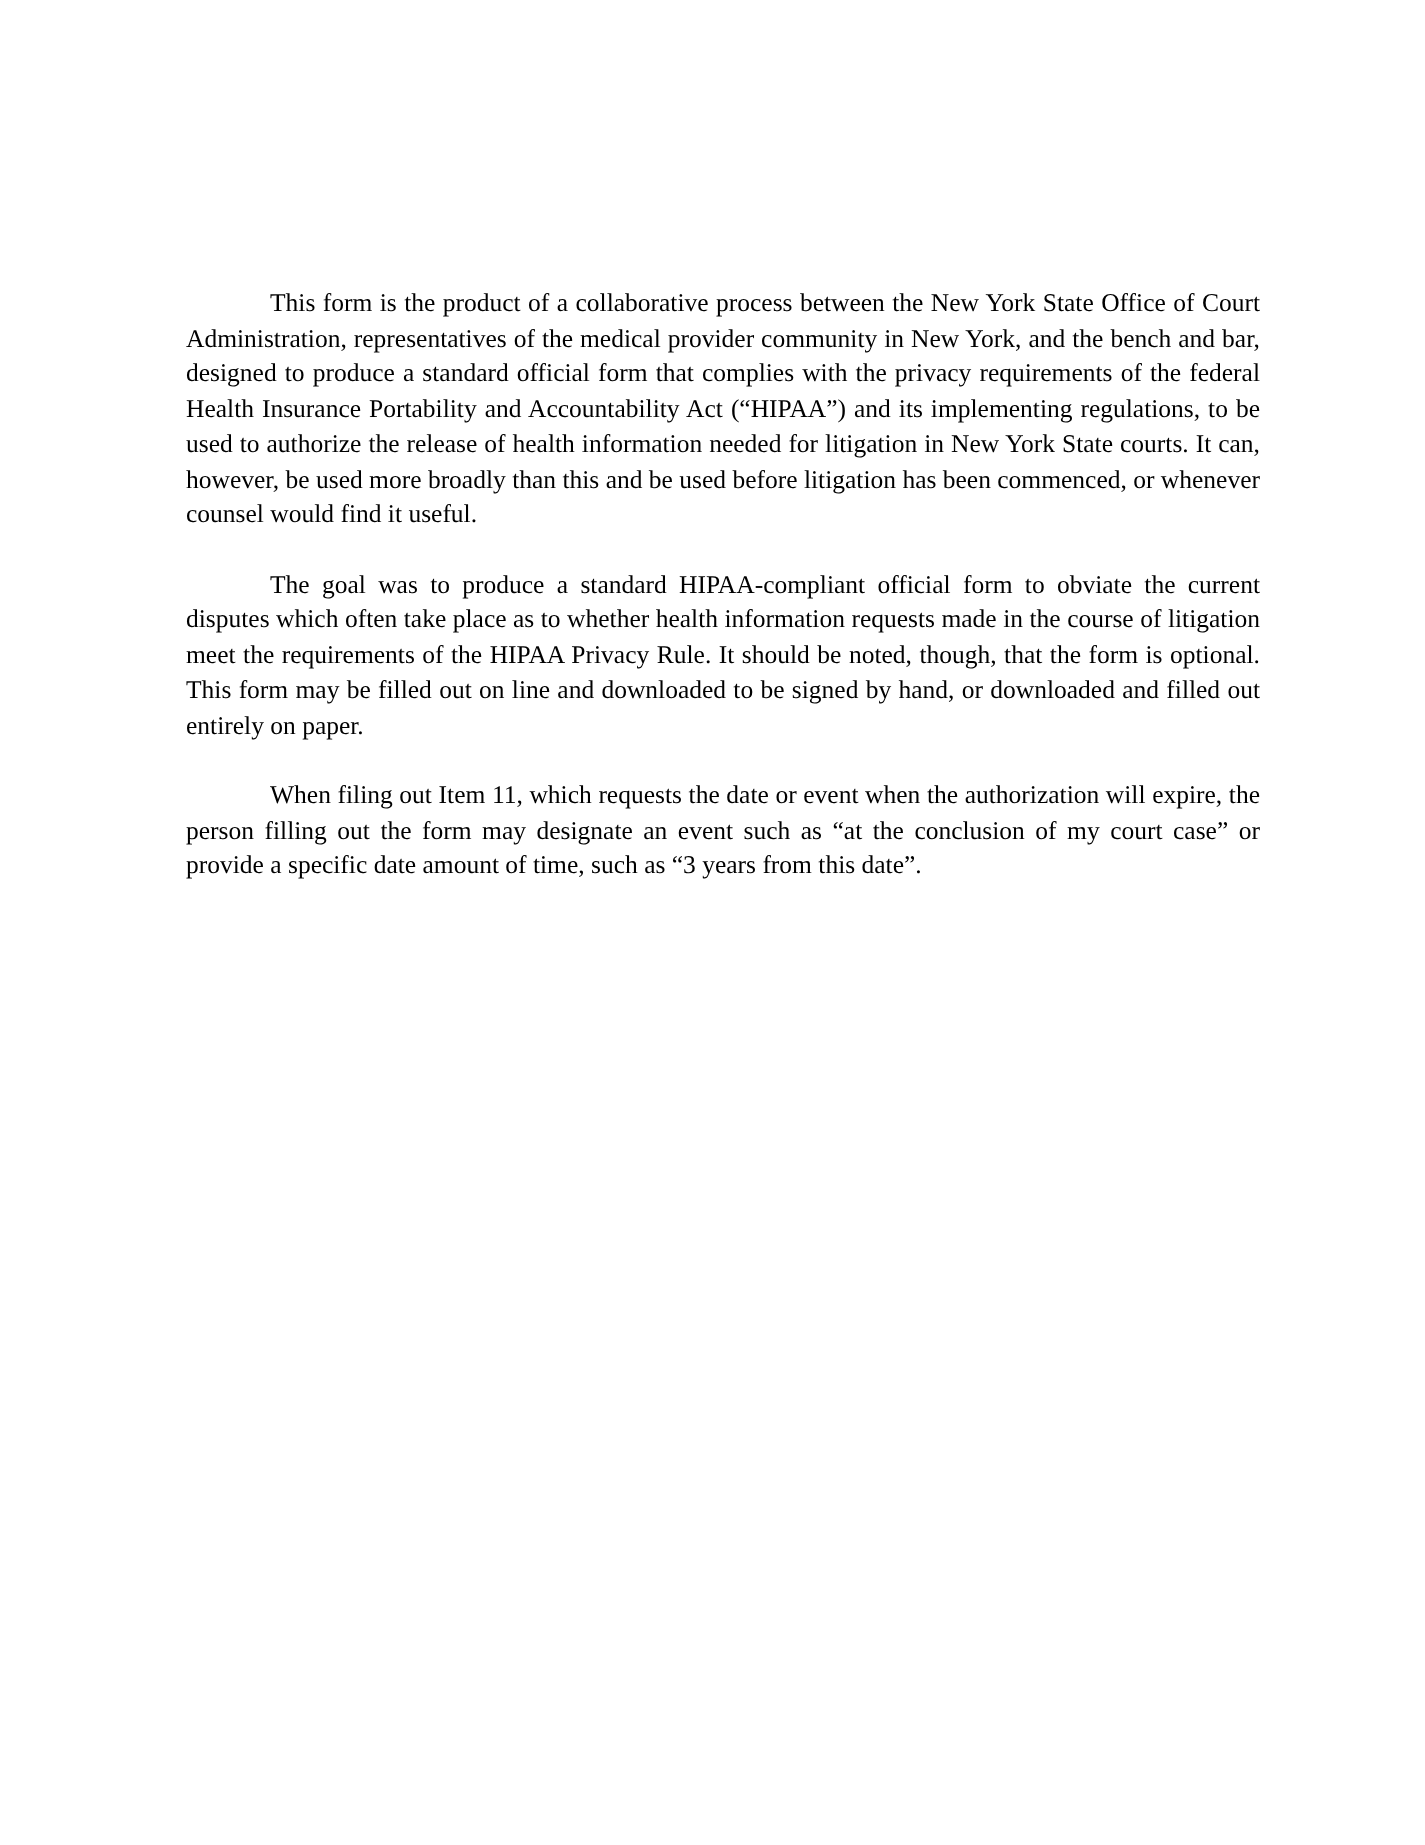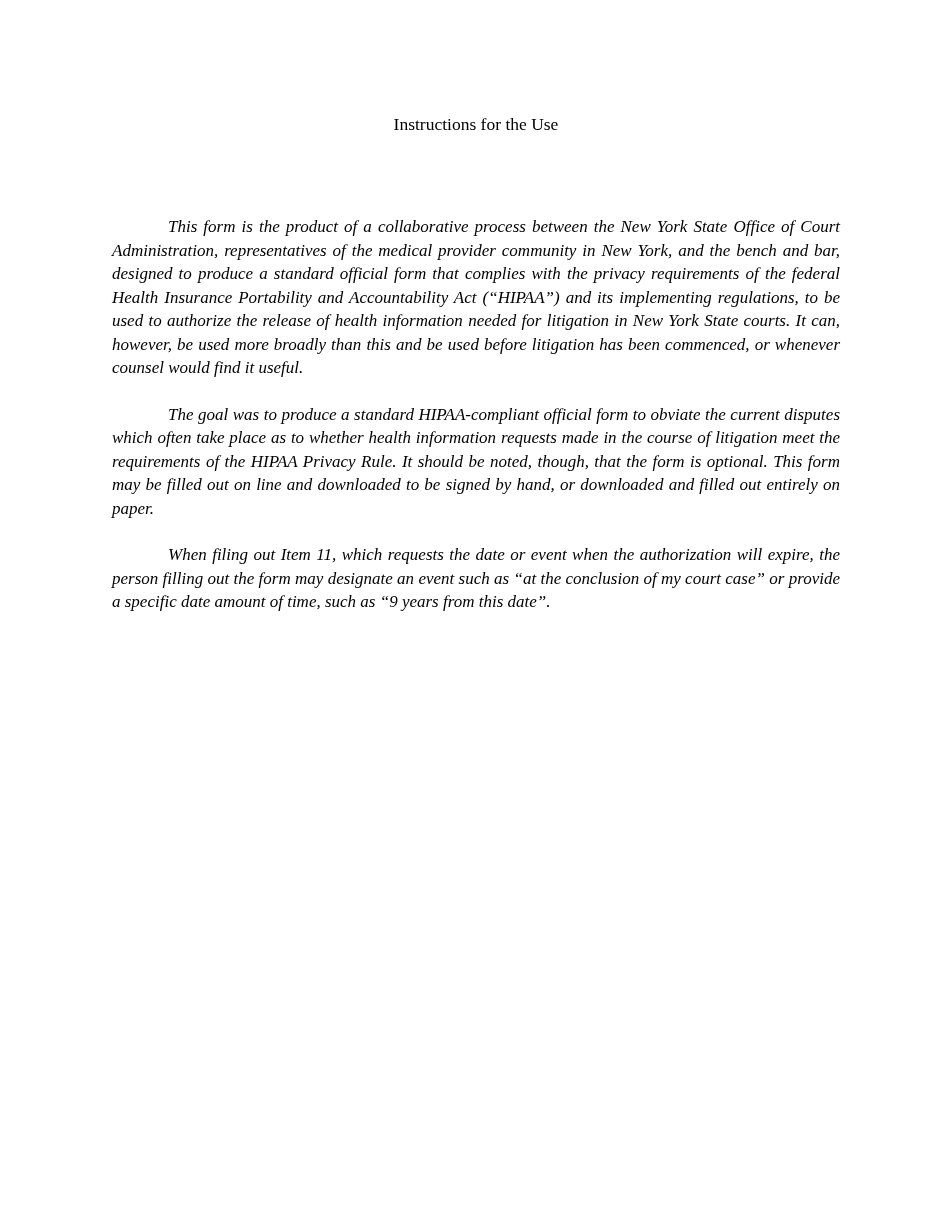--- a/index.html
+++ b/index.html
@@ -30,34 +30,32 @@
     font-weight: normal;
   }
   .doc-title .title-line {
     display: block;
   }
   .body-text p {
     font-size: 17px;
     line-height: 23.5px;
     text-align: justify;
     text-indent: 56px;
-    margin: 0 0 23px 0;
-    font-style: italic;
+    margin: 0 0 23px 12px;
   }
 </style>
 </head>
 <body>
 
 <div class="page">
   <div class="content">
 
     <h1 class="doc-title">
-      <span class="title-line">Instructions for the Use</span>
     </h1>
 
     <div class="body-text">
       <p>This form is the product of a collaborative process between the New York State Office of Court Administration, representatives of the medical provider community in New York, and the bench and bar, designed to produce a standard official form that complies with the privacy requirements of the federal Health Insurance Portability and Accountability Act (“HIPAA”) and its implementing regulations, to be used to authorize the release of health information needed for litigation in New York State courts.  It can, however, be used more broadly than this and be used before litigation has been commenced, or whenever counsel would find it useful.</p>
       <p>The goal was to produce a standard HIPAA-compliant official form to obviate the current disputes which often take place as to whether health information requests made in the course of litigation meet the requirements of the HIPAA Privacy Rule.  It should be noted, though, that the form is optional.  This form may be filled out on line and downloaded to be signed by hand, or downloaded and filled out entirely on paper.</p>
-      <p>When filing out Item 11, which requests the date or event when the authorization will expire, the person filling out the form may designate an event such as “at the conclusion of my court case” or provide a specific date amount of time, such as “9 years from this date”.</p>
+      <p>When filing out Item 11, which requests the date or event when the authorization will expire, the person filling out the form may designate an event such as “at the conclusion of my court case” or provide a specific date amount of time, such as “3 years from this date”.</p>
     </div>
 
   </div>
 </div>
 
 </body></html>

